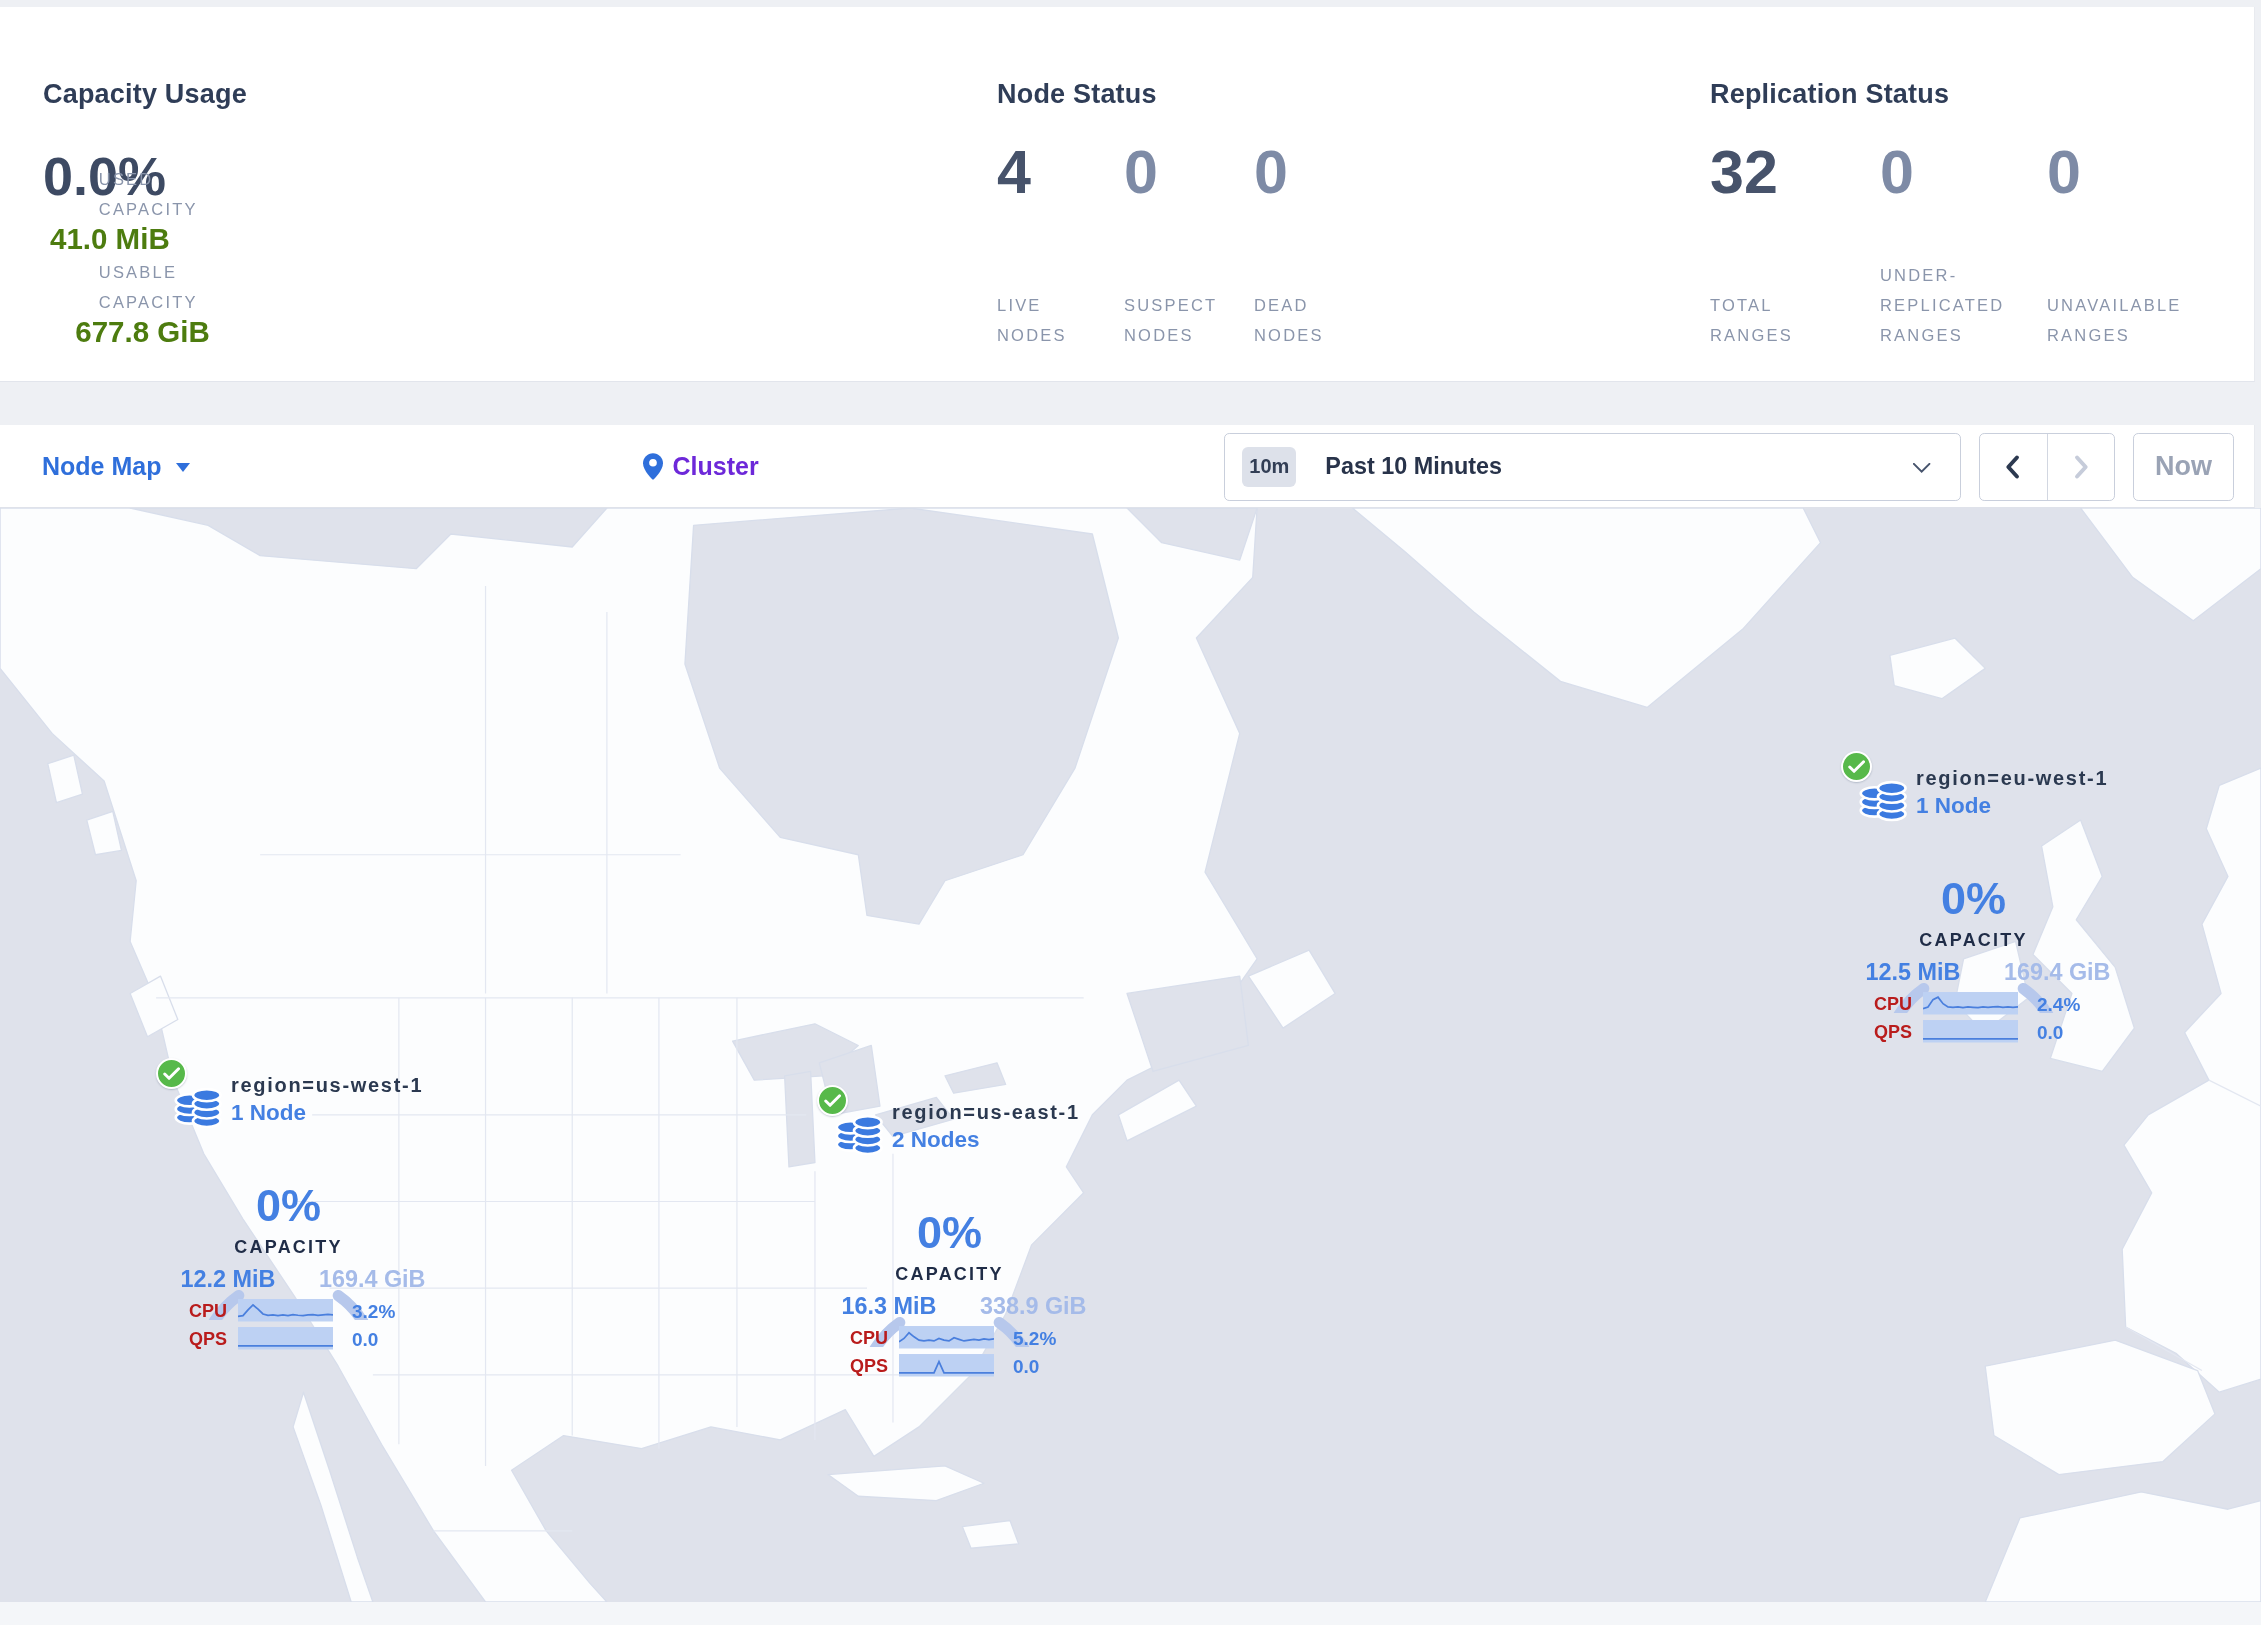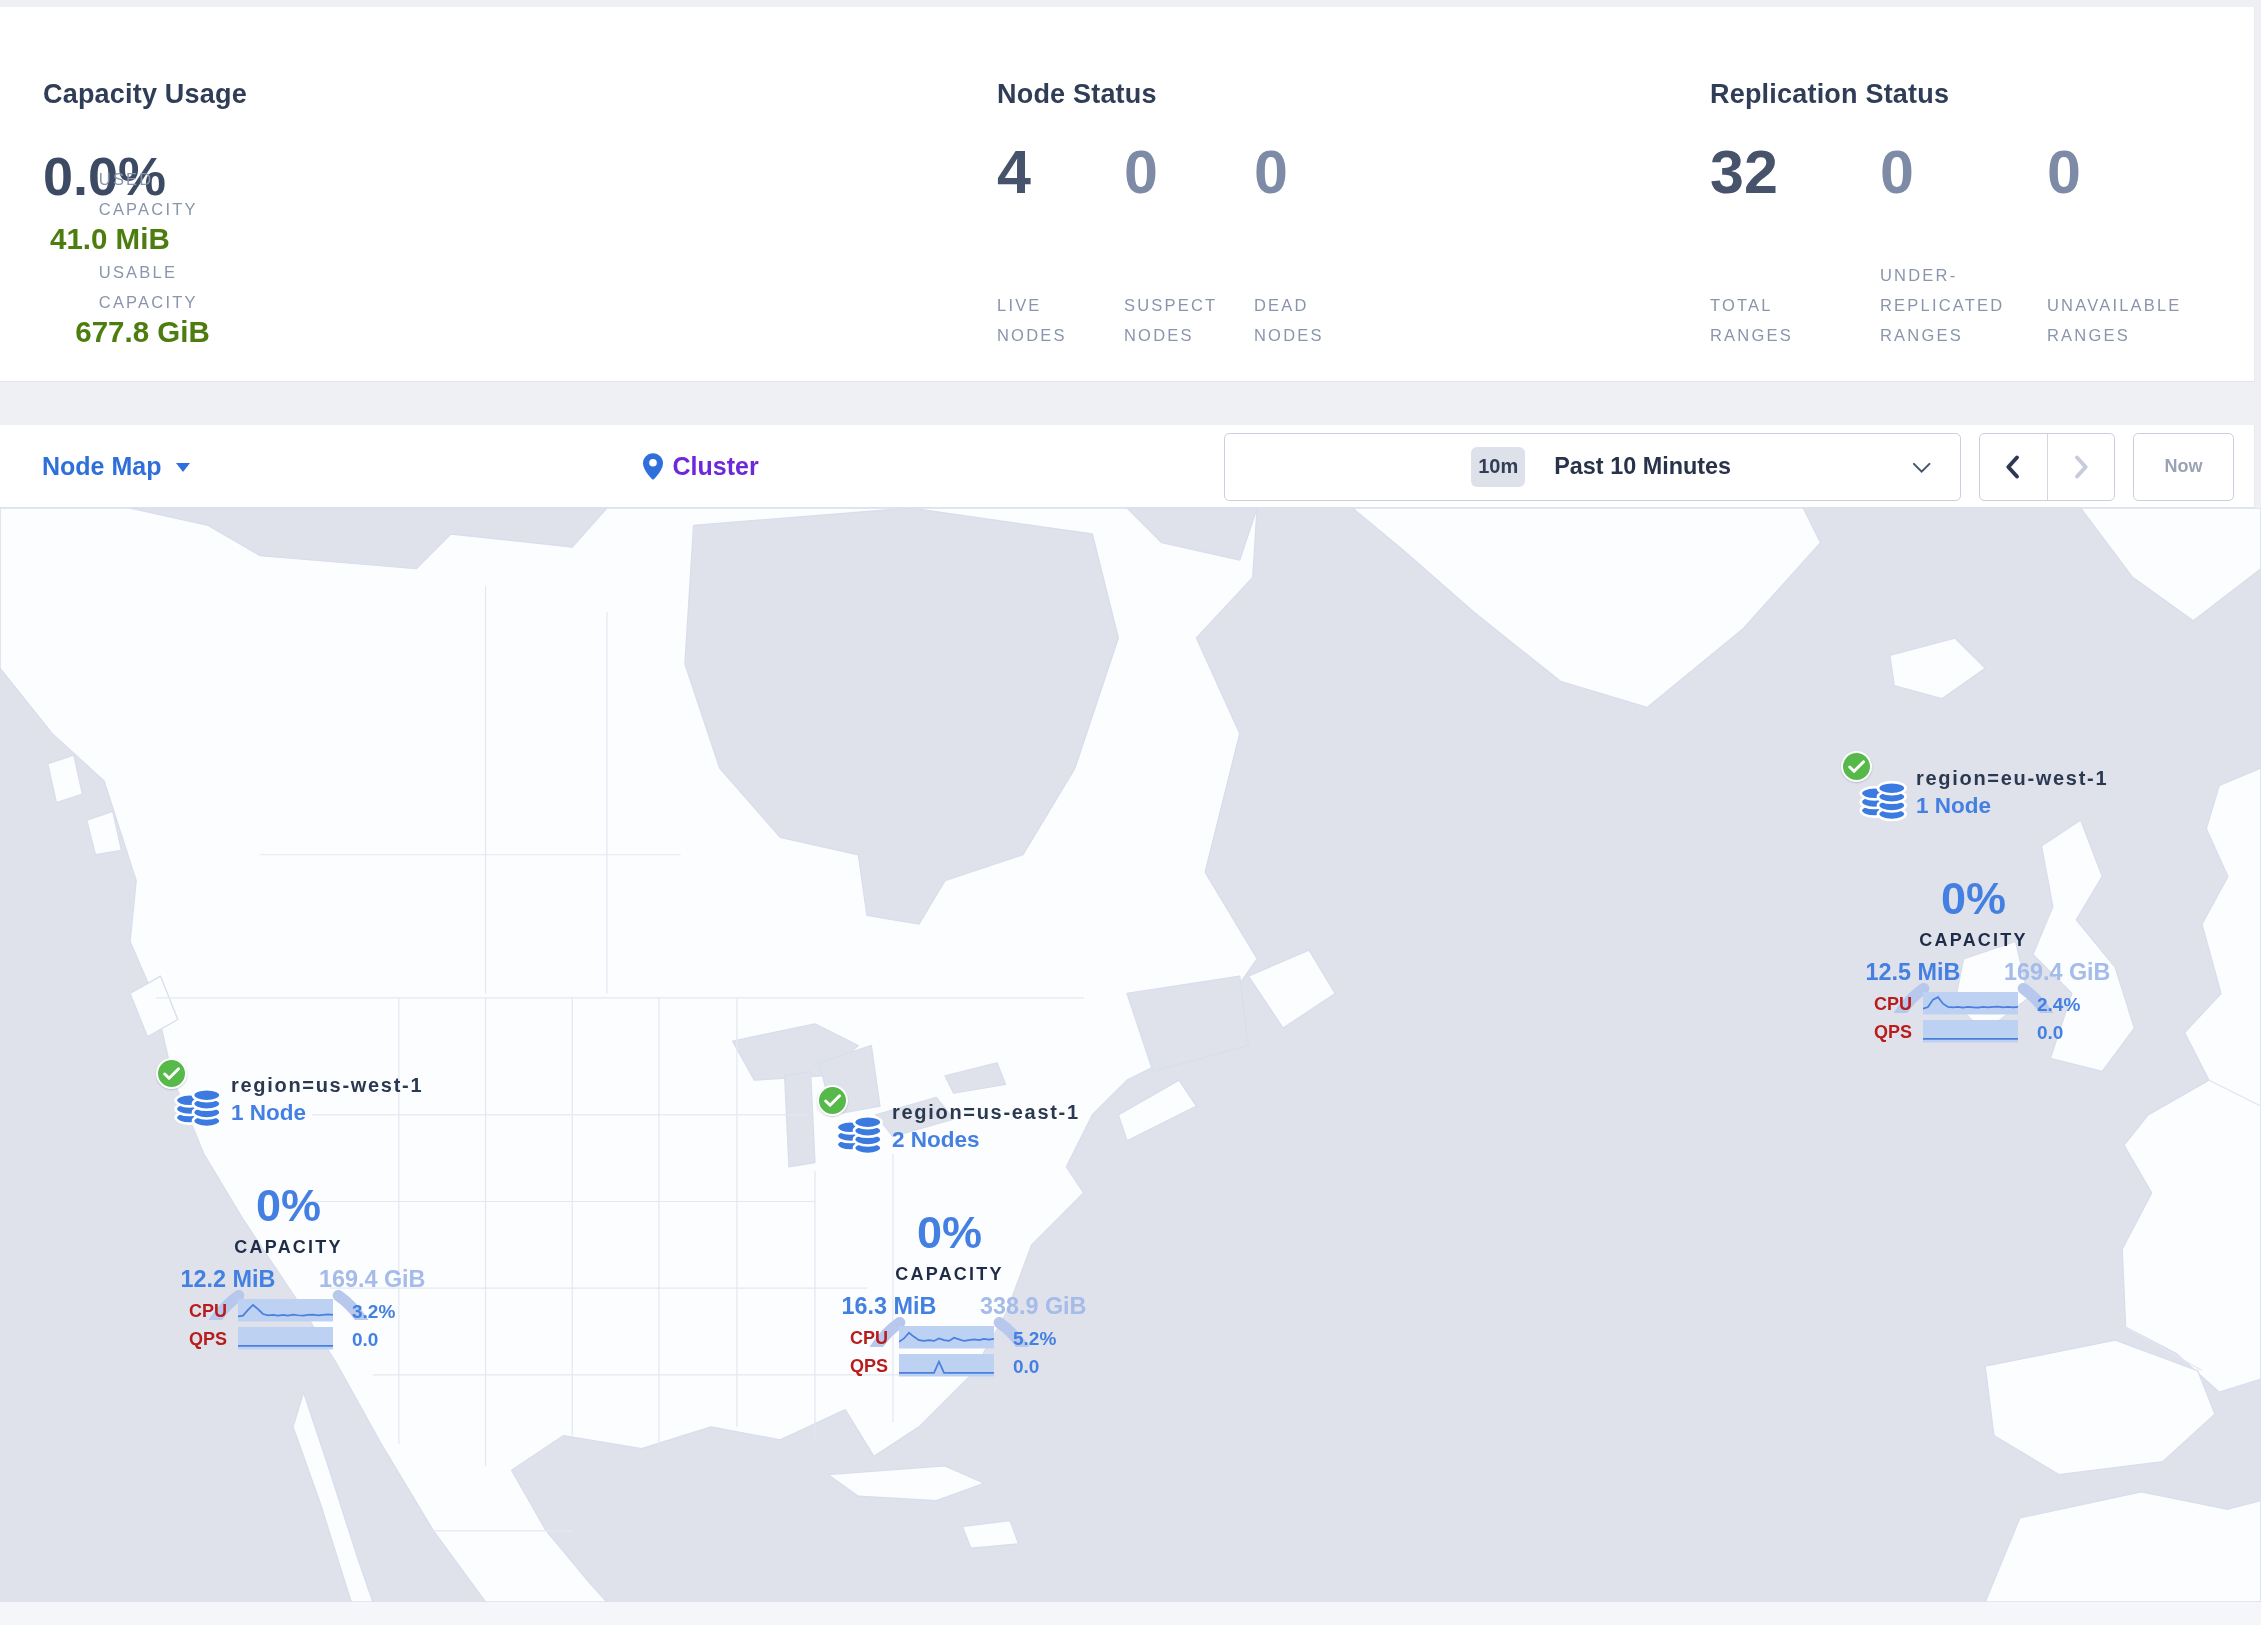--- a/index.html
+++ b/index.html
@@ -37,34 +37,34 @@
   .toolbar { position:absolute; left:0; top:425px; width:2255px; height:83px; background:#ffffff;
              border-bottom:0.9px solid #dfe2ea; border-right:0.9px solid #e8eaef; }
   .view-selector { position:absolute; left:42px; top:0; height:83px; display:flex; align-items:center; cursor:pointer; }
   .view-selector .label { font-size:25px; font-weight:600; color:#2f6fdb; }
   .caret-down { width:0; height:0; border-left:7.8px solid transparent; border-right:7.8px solid transparent;
                 border-top:9.5px solid #2f6fdb; margin-left:14.7px; margin-top:2.6px; }
   .breadcrumb { position:absolute; left:643px; top:0; height:83px; display:flex; align-items:center; }
   .breadcrumb .crumb-text { font-size:25px; font-weight:600; color:#6d28d9; margin-left:9.5px;text-align:right; }
 
   .time-box { position:absolute; left:1224px; top:7.8px; width:737px; height:68px; background:#fff;
-              border:0.9px solid #c9cfdc; border-radius:5.2px; display:flex; align-items:center; cursor:pointer;justify-content:center; }
+              border:0.9px solid #c9cfdc; border-radius:5.2px; display:flex; align-items:center; cursor:pointer; }
   .time-badge { margin-left:17.3px; width:54px; height:40px; background:#dde1ea; border-radius:6px;
                 display:flex; align-items:center; justify-content:center;
                 font-size:20px; font-weight:700; color:#323e55; }
   .time-label { margin-left:29px; font-size:23.4px; font-weight:600; color:#28334a; }
   .time-chevron { position:absolute; right:29.5px; top:29.5px; }
 
   .range-arrows { position:absolute; left:1979px; top:7.8px; width:136px; height:68px; background:#fff;
                   border:0.9px solid #c9cfdc; border-radius:5.2px; display:flex; }
   .arrow-cell { flex:1; display:flex; align-items:center; justify-content:center; cursor:pointer; }
   .arrow-cell + .arrow-cell { border-left:0.9px solid #d2d7e1; }
   .now-button { position:absolute; left:2133px; top:7.8px; width:101px; height:68px; background:#fff;
                 border:0.9px solid #c9cfdc; border-radius:5.2px; display:flex; align-items:center; justify-content:center;
-                font-size:18px; font-weight:600; color:#9aa3b5; cursor:pointer; }
+                font-size:27px; font-weight:600; color:#9aa3b5; cursor:pointer; }
 
   
   .map { position:absolute; left:0; top:508px; width:2261px; height:1094px; background:#dfe2eb; overflow:hidden; }
   .map svg.world { position:absolute; left:0; top:0; }
   .page-footer { position:absolute; left:0; top:1602px; width:2261px; height:23.4px; background:#f4f6f9; }
 
   
   .marker { position:absolute; width:271px; height:305px; cursor:pointer; }
   .mk-check { position:absolute; left:5.2px; top:5.2px; width:31px; height:31px; border-radius:50%;
               background:#57b94a; border:2.6px solid #ffffff; display:flex; align-items:center; justify-content:center;

